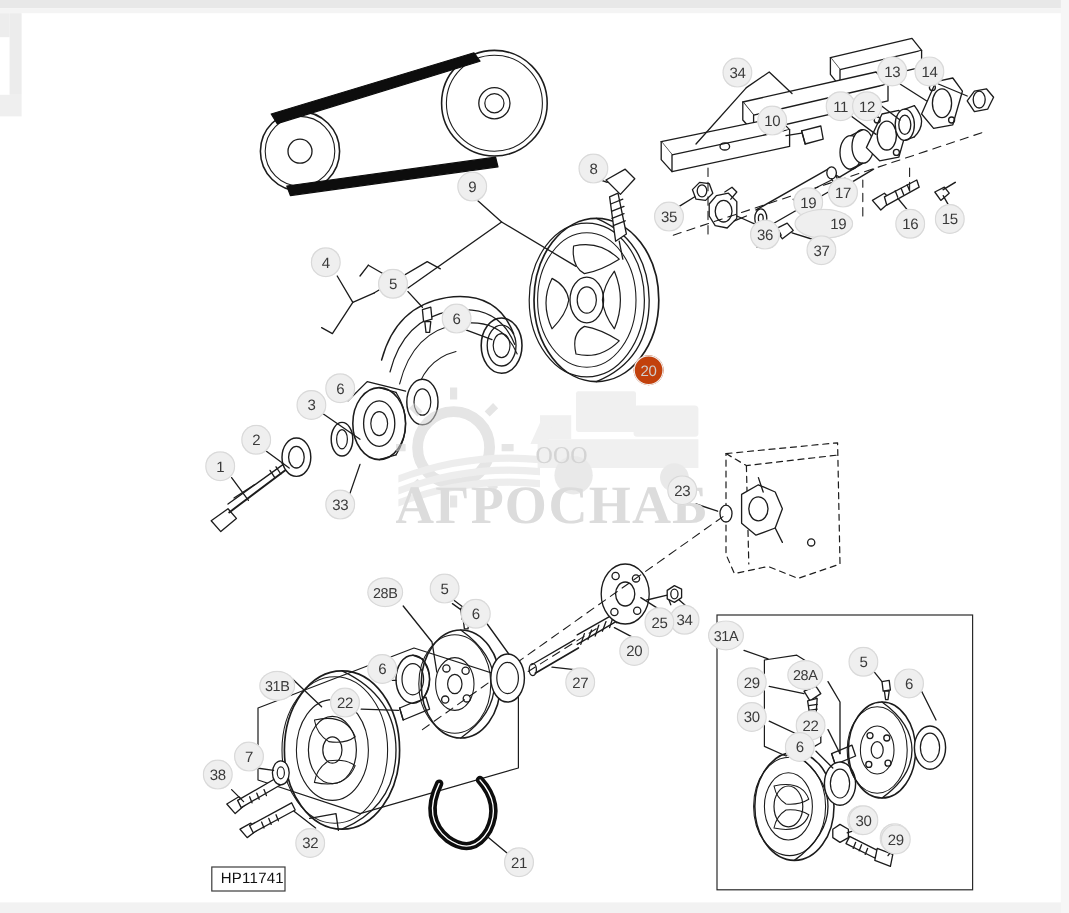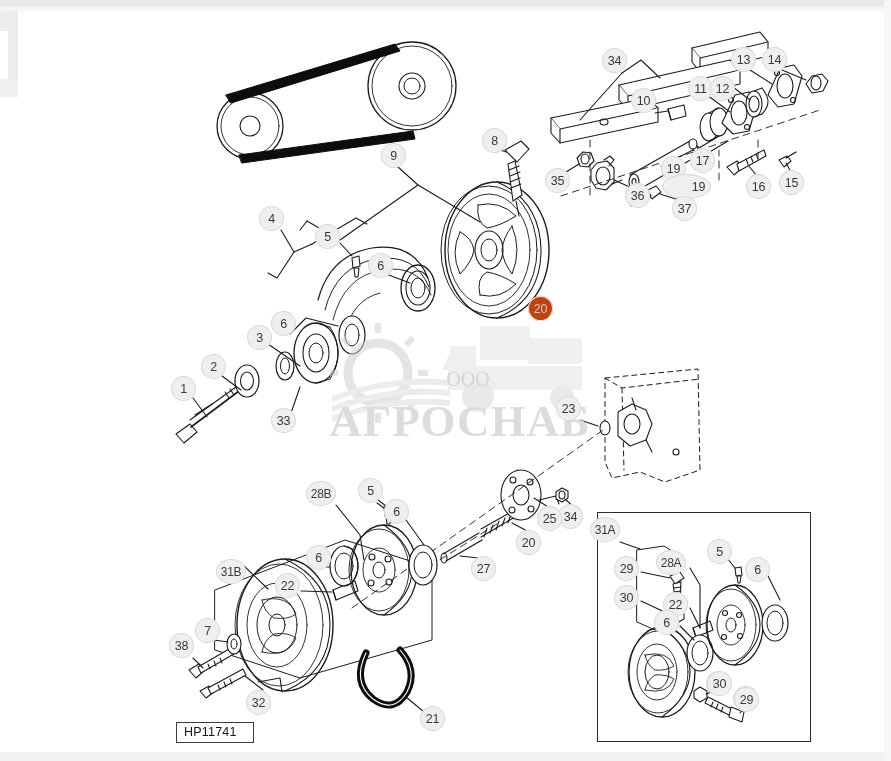--- a/index.html
+++ b/index.html
@@ -29,21 +29,21 @@
            font-size:12.5px;font-family:"Liberation Sans",sans-serif;
            display:flex;align-items:center;justify-content:center;
            box-shadow:inset 0 0 0 1px #d9d9d9;
            letter-spacing:-0.3px;}
   .callout.wide{width:30px;font-size:12px;}
   .callout.faint{background:#c2410c;color:#cfcfcf;box-shadow:inset 0 0 0 1px #f0f0f0;}
 
   
   .partnum{position:absolute;left:176px;top:722px;
            border:1px solid #3b3b3b;background:#fff;
-           padding:2px 16px 3px 7px;font-size:12.5px;color:#111;
+           padding:2px 0 3px 7px;font-size:12.5px;color:#111;
            font-family:"Liberation Sans",sans-serif;letter-spacing:0.2px;}
 
   
   .inset-frame{position:absolute;left:597px;top:512px;width:212px;height:228px;
                border:1.4px solid #2a2a2a;background:transparent;}
 </style>
 </head>
 <body>
 
 <div id="page">

